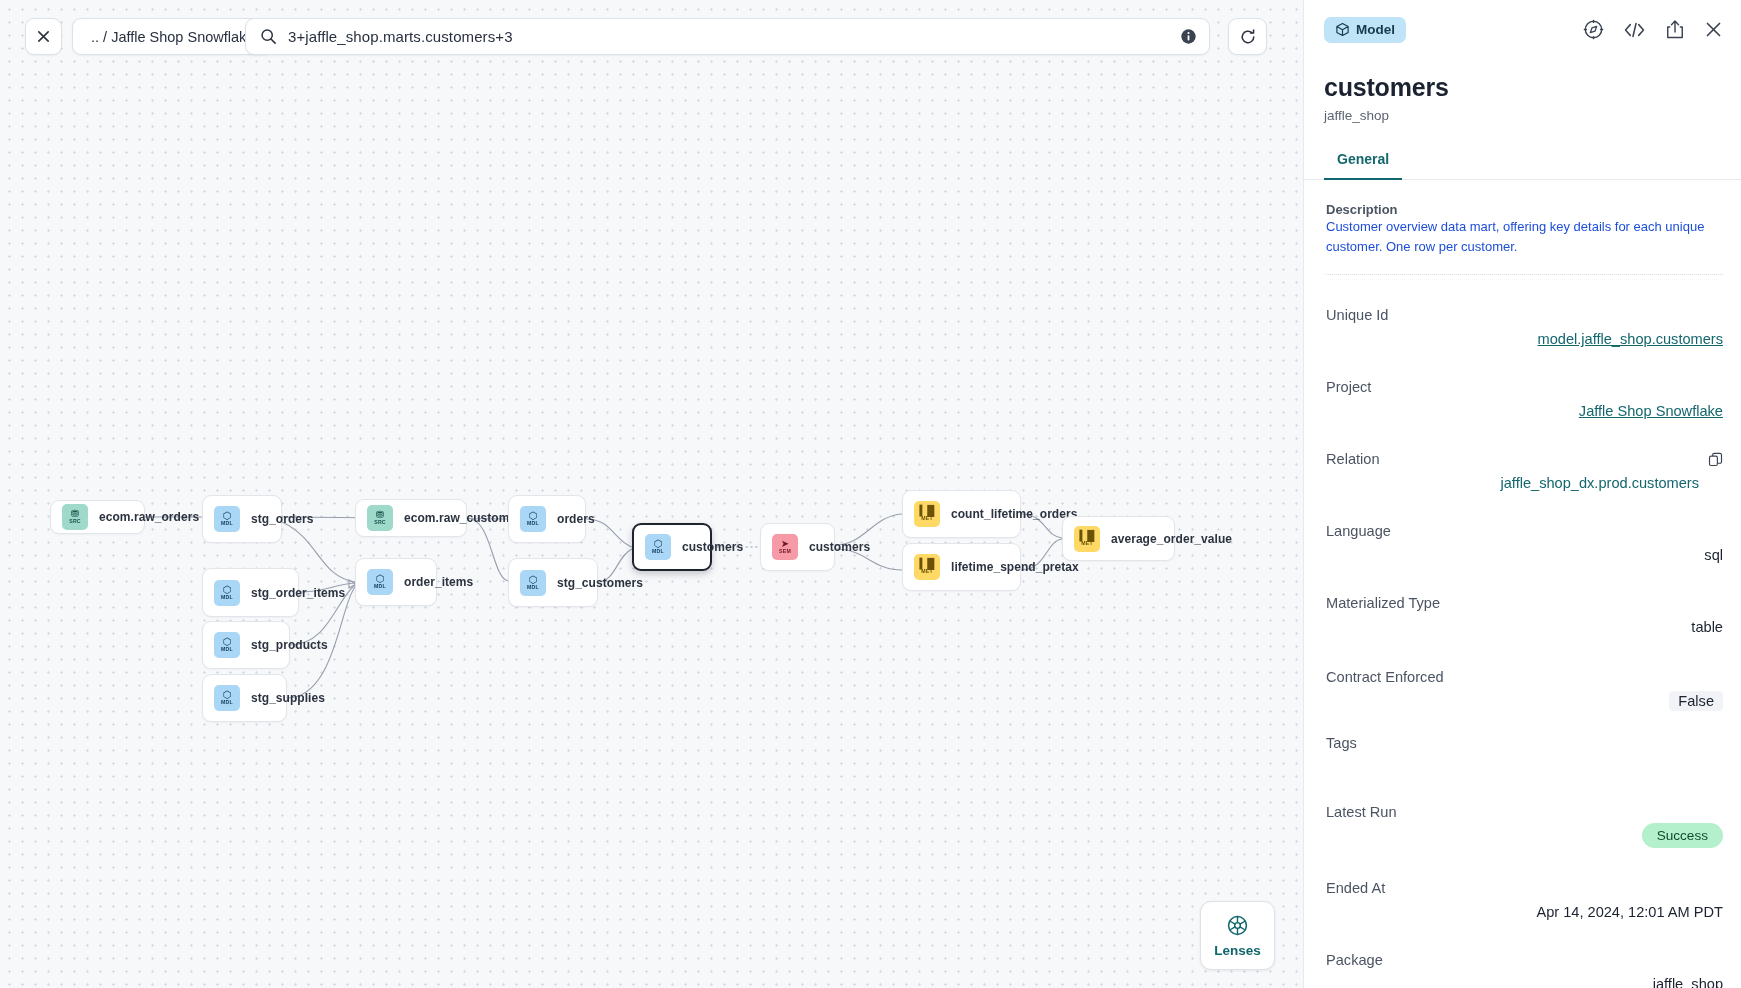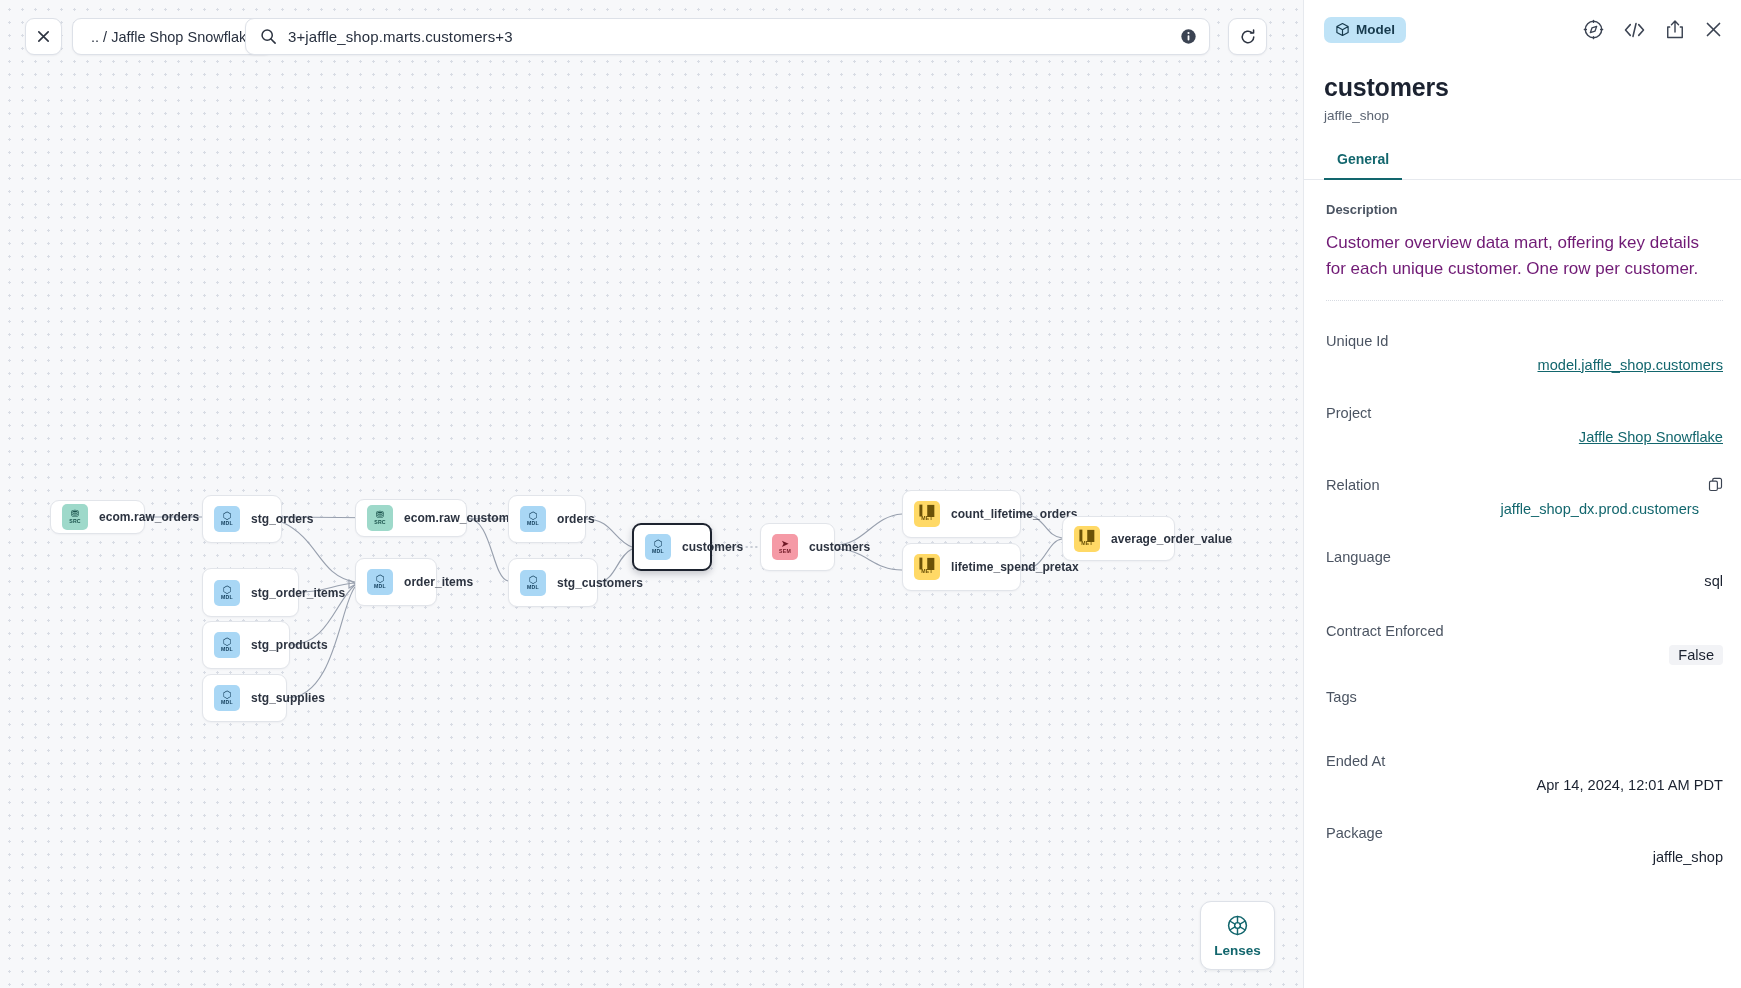--- a/index.html
+++ b/index.html
@@ -119,21 +119,21 @@
 
   #tabs { margin-top: 20px; padding: 0 20px; border-bottom: 1px solid #e6e9ee; display: flex; }
   .tab {
     font-size: 14px; font-weight: 600; color: #12666d;
     padding: 8px 13px 11px 13px; border-bottom: 2.5px solid #12666d;
     margin-bottom: -1px; cursor: pointer;
   }
 
   #panel-body { padding: 22px 18px 0 22px; overflow-y: auto; }
   #desc-label { font-size: 13px; font-weight: 700; color: #4b5462; }
-  #desc-text { font-size: 17px; line-height: 1.55; color: #701a75; margin-top: 13px; }
+  #desc-text { font-size: 13px; line-height: 1.55; color: #1d4ed8; }
   #desc-divider { border-top: 1px dotted #d7dbe2; margin: 17px 0 4px 0; }
 
   .prop-row {
     display: flex; align-items: center; justify-content: space-between;
     min-height: 36px; padding: 4px 0; gap: 12px;
   }
   .prop-key { font-size: 14.6px; color: #4b5462; white-space: nowrap; }
   .prop-val { font-size: 14.6px; color: #1b2230; text-align: right; margin-top: 48px; }
   .prop-val.link { color: #12666d; text-decoration: underline; cursor: pointer; }
   .prop-val.link-plain { color: #12666d; cursor: pointer; }
@@ -389,29 +389,41 @@
               </svg>
             </div>
           </div>
           <div class="prop-row">
             <div class="prop-key">Language</div>
             <div class="val-wrap">
               <span class="prop-val ">sql</span>
             </div>
           </div>
           <div class="prop-row">
+            <div class="prop-key">Materialized Type</div>
+            <div class="val-wrap">
+              <span class="prop-val ">table</span>
+            </div>
+          </div>
+          <div class="prop-row">
             <div class="prop-key">Contract Enforced</div>
             <div class="val-wrap">
               <span class="prop-val code-chip">False</span>
             </div>
           </div>
           <div class="prop-row">
             <div class="prop-key">Tags</div>
             <div class="val-wrap">
               <span class="prop-val "></span>
+            </div>
+          </div>
+          <div class="prop-row">
+            <div class="prop-key">Latest Run</div>
+            <div class="val-wrap">
+              <span class="prop-val pill-success">Success</span>
             </div>
           </div>
           <div class="prop-row">
             <div class="prop-key">Ended At</div>
             <div class="val-wrap">
               <span class="prop-val ">Apr 14, 2024, 12:01 AM PDT</span>
             </div>
           </div>
           <div class="prop-row">
             <div class="prop-key">Package</div>

